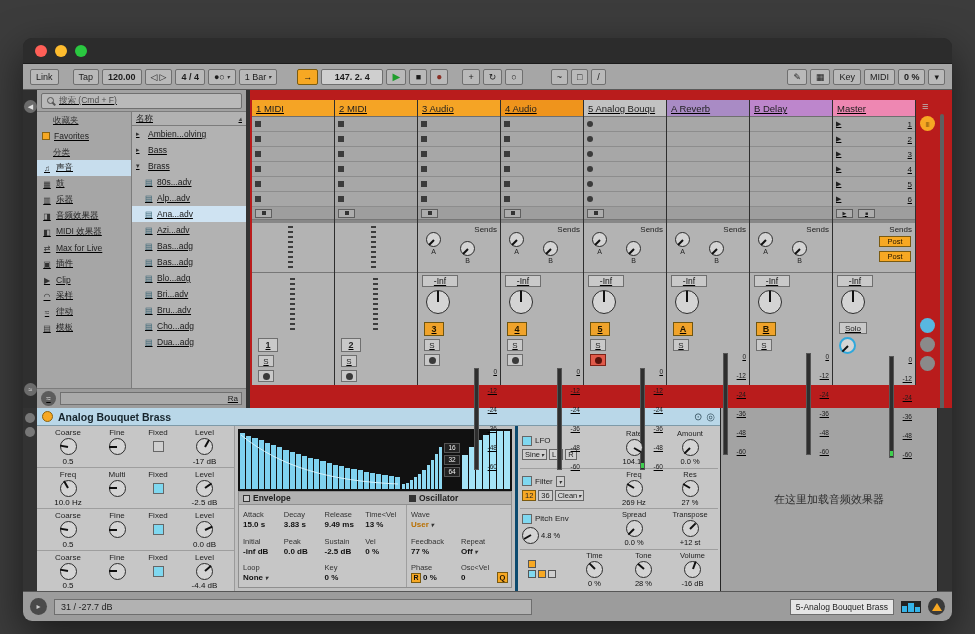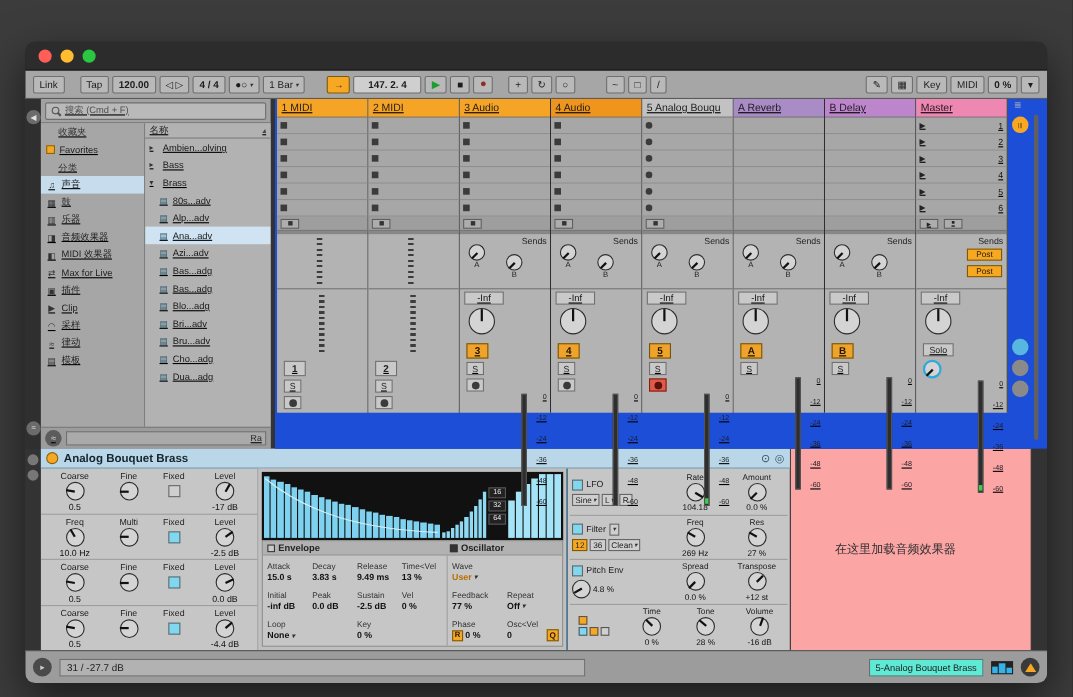--- a/index.html
+++ b/index.html
@@ -48,21 +48,21 @@
 .fhead .sortar{margin-left:auto;font-size:7px;color:#444;}
 .frow{height:16px;display:flex;align-items:center;gap:3px;padding-left:4px;font-size:8.5px;color:#191919;white-space:nowrap;}
 .frow.indent{padding-left:13px;}
 .frow.sel{background:#cfe3f2;}
 .fic{font-size:7px;color:#333;width:9px;flex:0 0 auto;}
 .fic.dev{color:#2e5d6e;font-size:8px;}
 .prevrow{flex:0 0 20px;border-top:1px solid #7c7c7c;display:flex;align-items:center;gap:4px;padding:0 4px;background:#9c9c9c;}
 .circ2{width:15px;height:15px;border-radius:50%;background:#5c5c5c;color:#ddd;font-size:8px;display:flex;align-items:center;justify-content:center;flex:0 0 auto;}
 .prevfield{flex:1;height:13px;background:#aaa;border:1px solid #707070;display:flex;align-items:center;justify-content:flex-end;padding:0 3px;font-size:8px;color:#222;}
 
-.session{flex:1;background:#1d4ed8;display:flex;position:relative;min-width:0;}
+.session{flex:1;background:#b91c1c;display:flex;padding-top:10px;position:relative;min-width:0;}
 .tracks{display:flex;margin-left:2px;align-items:flex-start;}
 .tcol{width:83px;display:flex;flex-direction:column;border-right:1px solid #2e2e2e;background:#a7a7a7;}
 .thead{height:17px;line-height:17px;font-size:9.5px;color:#1d1d1d;padding-left:4px;white-space:nowrap;overflow:hidden;border-bottom:1px solid #6f6f6f;}
 .slot{height:15px;border-bottom:1px solid #8d8d8d;background:#a7a7a7;display:flex;align-items:center;}
 .sq{width:6px;height:6px;background:#3b3b3b;margin-left:3px;}
 .ci{width:6px;height:6px;border-radius:50%;background:#3b3b3b;margin-left:3px;}
 .slot.scene .stri{color:#222;font-size:7px;margin-left:3px;font-style:normal;}
 .snum{margin-left:auto;margin-right:3px;font-size:8px;color:#111;}
 .stoprow{height:13px;background:#9e9e9e;display:flex;align-items:center;gap:2px;border-bottom:1px solid #777;}
 .stopbox{width:17px;height:9px;background:#adadad;border:1px solid #5f5f5f;margin-left:3px;display:flex;align-items:center;justify-content:center;font-style:normal;font-size:5px;color:#222;}
@@ -122,21 +122,21 @@
 .dbody{flex:1;display:flex;min-height:0;}
 .oscparams{flex:0 0 198px;border-right:1px solid #9a9a9a;display:flex;flex-direction:column;}
 .oscrow{flex:1;display:flex;border-bottom:1px solid #9e9e9e;padding:2px 2px 1px 4px;}
 .oscrow:last-child{border-bottom:none;}
 .pcell{display:flex;flex-direction:column;align-items:center;justify-content:space-between;}
 .pcell.w1{width:54px;}.pcell.w2{width:44px;}.pcell.w3{width:38px;}.pcell.w4{flex:1;}
 .plbl{font-size:8px;color:#222;white-space:nowrap;}
 .pval{font-size:8px;color:#101010;min-height:9px;white-space:nowrap;}
 .chk{width:11px;height:11px;background:#cfcfcf;border:1px solid #666;margin:2px 0;flex:0 0 auto;}
 .chk.on{background:#7fd8f0;}
-.centercol{flex:0 0 272px;display:flex;flex-direction:column;border-right:1px solid #0c4a6e;background:#c0c0c0;min-height:0;}
+.centercol{flex:0 0 272px;display:flex;flex-direction:column;border-right:3px solid #0c4a6e;background:#c0c0c0;min-height:0;}
 .display{flex:0 0 62px;margin:3px 3px 0;background:#111;display:flex;align-items:flex-end;padding:2px;gap:2px;}
 .envzone{width:160px;height:100%;display:flex;align-items:flex-end;gap:1px;position:relative;}
 .curve{position:absolute;left:0;top:0;pointer-events:none;}
 .dbar{flex:1;background:#7fd2ef;display:block;}
 .dbar.rise{background:#8fd9f2;}
 .dbar.tail{background:#a5e4f7;}
 .risezone{width:40px;height:100%;display:flex;align-items:flex-end;gap:1px;}
 .zbtns{width:16px;height:100%;display:flex;flex-direction:column;gap:2px;justify-content:center;}
 .zbtn{font-size:6.5px;color:#eee;background:#222;border:1px solid #555;text-align:center;line-height:8px;}
 .tailzone{flex:1;height:100%;display:flex;align-items:flex-end;gap:1px;}
@@ -166,27 +166,27 @@
 .ddbox{height:11px;background:#cfcfcf;border:1px solid #666;font-size:7.5px;display:flex;align-items:center;padding:0 2px;gap:1px;color:#222;}
 .ddbox.on{background:#f7a823;border-color:#7a5a10;}
 .kcell{width:56px;display:flex;flex-direction:column;align-items:center;justify-content:center;gap:1px;}
 .rrow.g4 .kcell{width:49px;}
 .rrow.g4 .rleft{width:50px;}
 .klab{font-size:7.5px;color:#222;}
 .kval{font-size:7.5px;color:#101010;white-space:nowrap;}
 .algo{display:flex;flex-direction:column;gap:2px;padding-left:6px;}
 .arow{display:flex;gap:2px;}
 .asq{width:8px;height:8px;border:1px solid #555;display:block;}
-.droparea{flex:1;background:#fca5a5;display:flex;align-items:center;justify-content:flex-start;border-right:1px solid #252525;padding-left:40px;}
+.droparea{flex:1;background:#a3a3a3;display:flex;align-items:center;justify-content:center;border-right:1px solid #252525;}
 .droptext{font-size:11px;color:#2f2f2f;}
 
 .statusbar{flex:0 0 30px;background:#9c9c9c;border-top:1px solid #565656;display:flex;align-items:center;padding:0 7px;gap:7px;}
 .scirc{width:17px;height:17px;border-radius:50%;background:#4a4a4a;color:#ccc;font-size:8px;display:flex;align-items:center;justify-content:center;flex:0 0 auto;}
 .statusfield{width:478px;height:16px;background:#b2b2b2;border:1px solid #6e6e6e;font-size:9px;color:#222;display:flex;align-items:center;padding:0 6px;}
-.trackbox{margin-left:auto;height:16px;background:#5eead4;border:1px solid #6e6e6e;font-size:8.5px;display:flex;align-items:center;padding:0 5px;color:#222;white-space:nowrap;}
+.trackbox{margin-left:auto;height:16px;background:#e5e5e5;border:1px solid #6e6e6e;font-size:8.5px;display:flex;align-items:center;padding:0 5px;color:#222;white-space:nowrap;}
 .minimeter{width:20px;height:12px;background:#222;display:flex;gap:1px;padding:1px;align-items:flex-end;}
 .mm{flex:1;background:#35b3e8;display:block;}
 .mm.h1{height:60%;}.mm.h2{height:85%;}.mm.h3{height:45%;}
 .scirc.notif{background:#3a3a3a;}
 .uptri{width:0;height:0;border-left:5px solid transparent;border-right:5px solid transparent;border-bottom:8px solid #f7a823;display:block;}
 </style>
 </head>
 <body>
 
 <div class="window">

